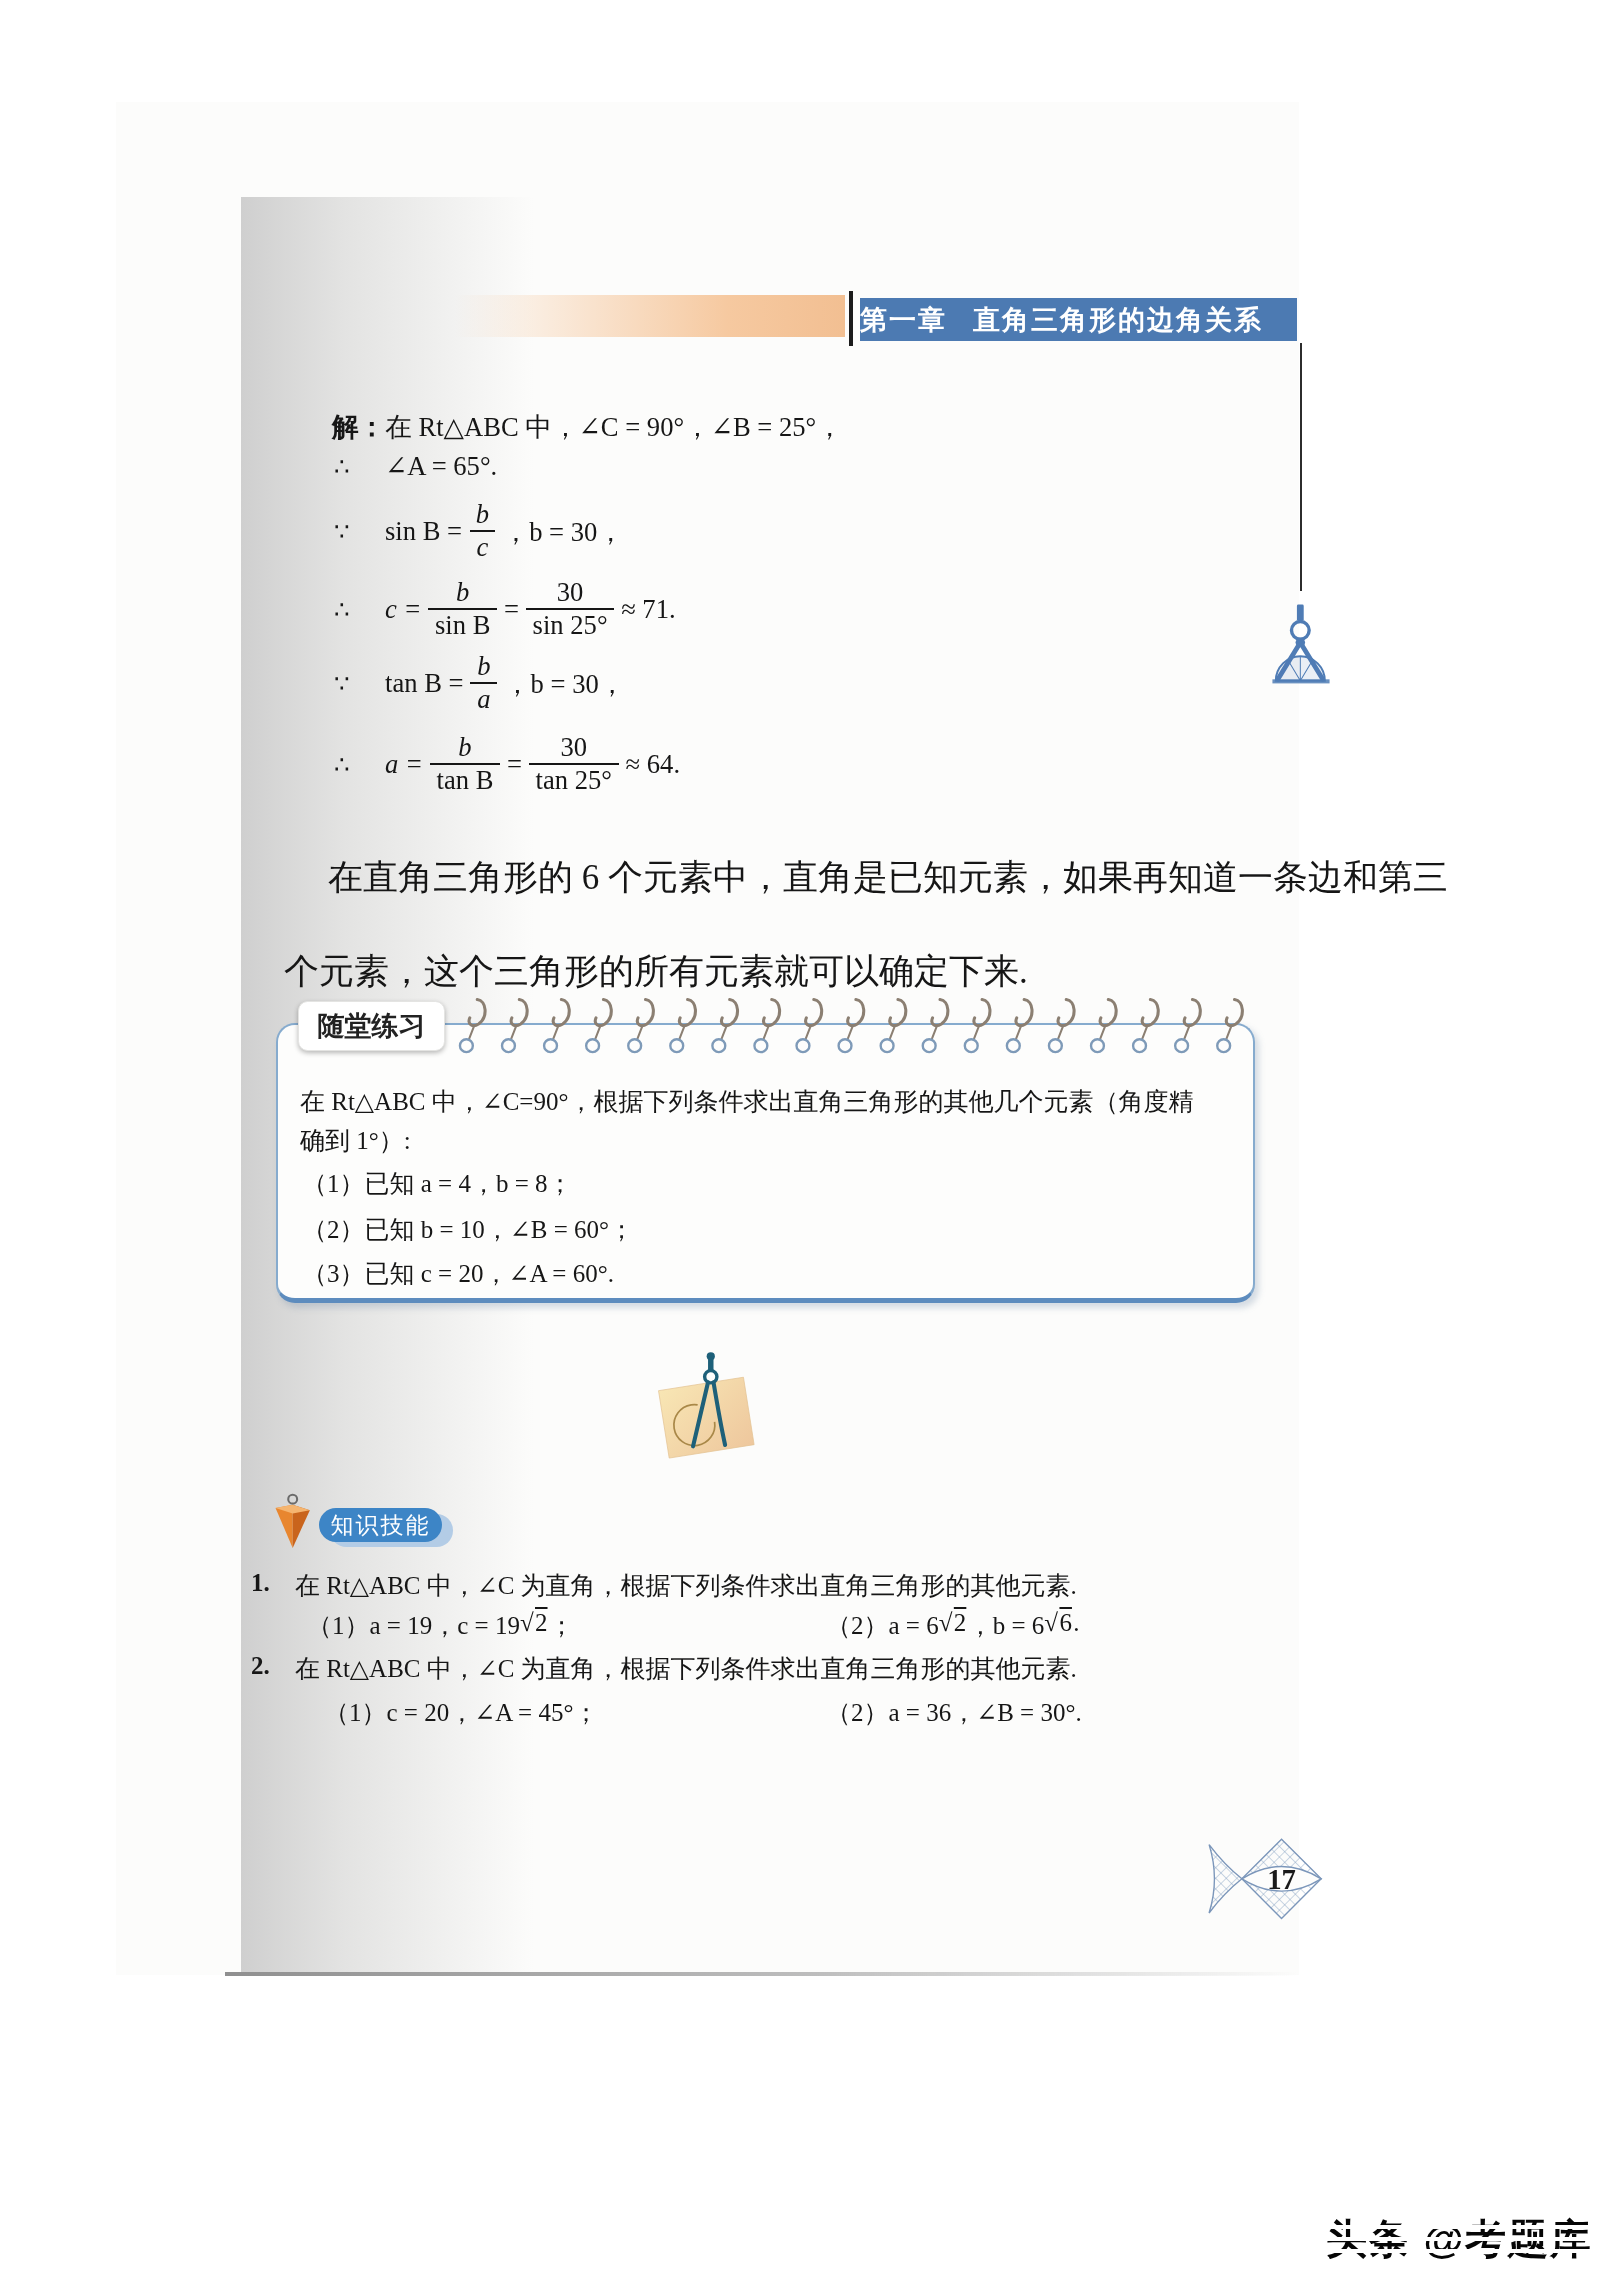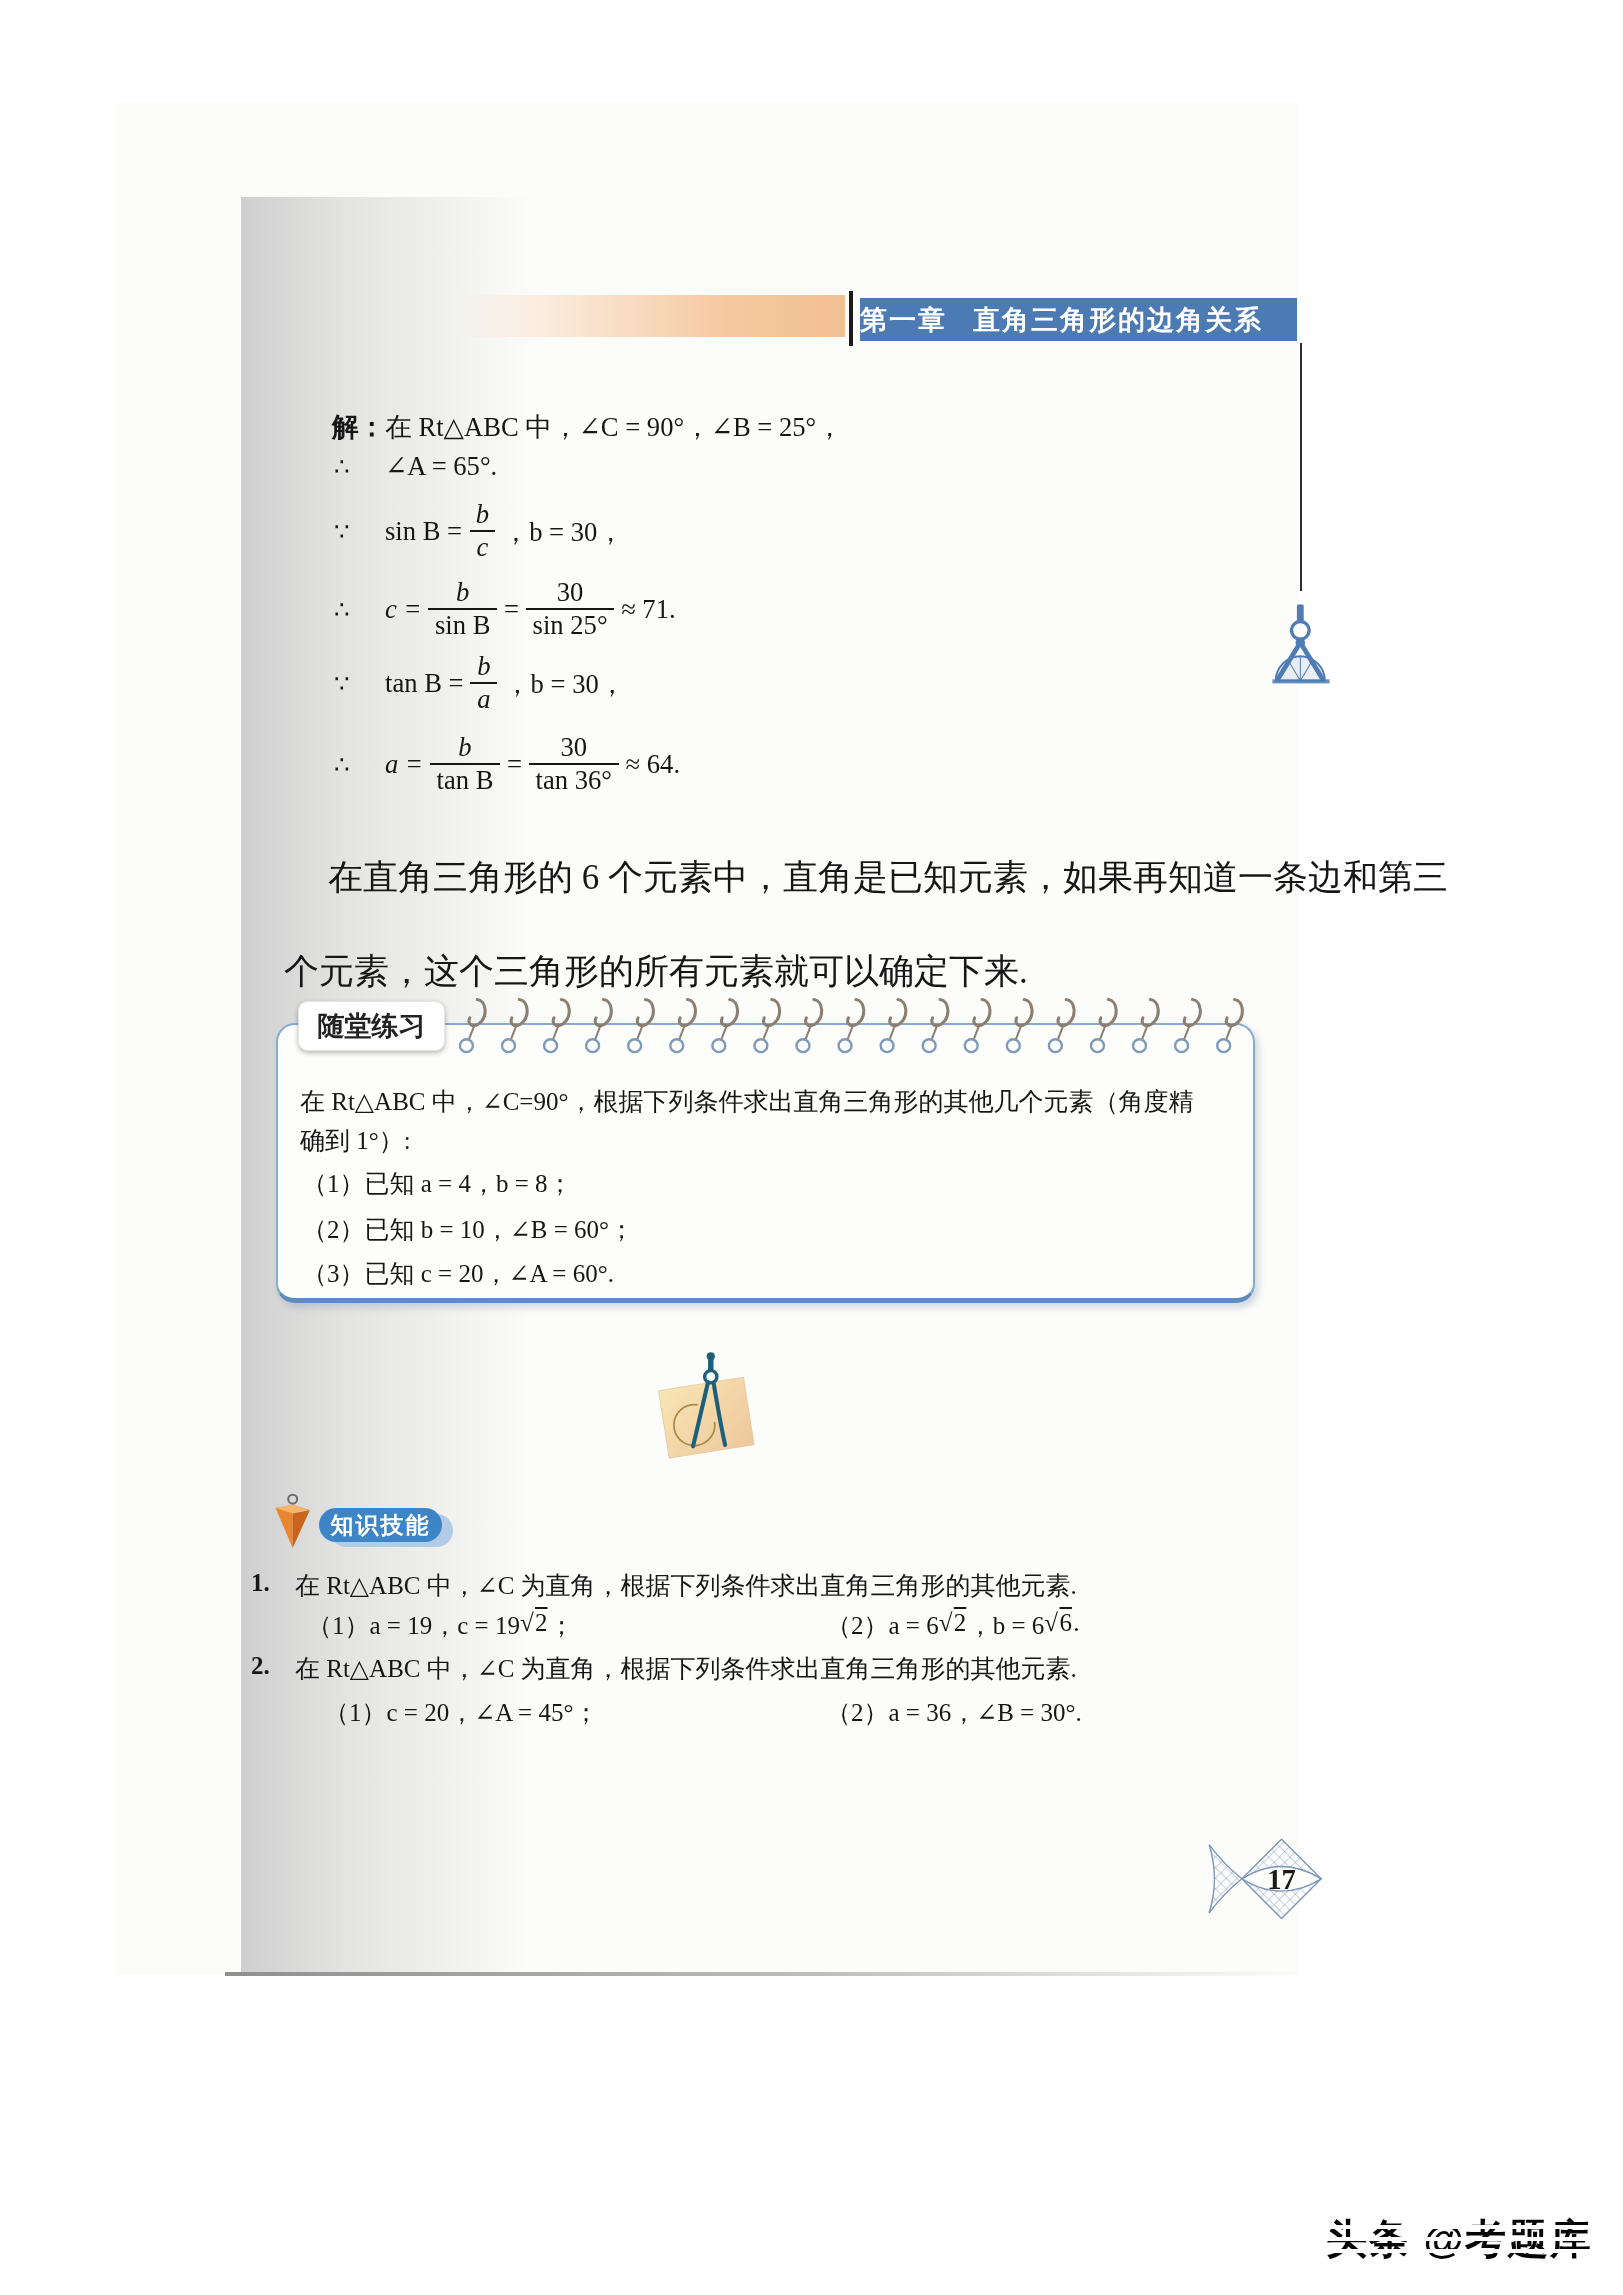--- a/index.html
+++ b/index.html
@@ -50,21 +50,21 @@
         background:linear-gradient(#6d98c7,#7ea6d0);display:flex;align-items:center;
         padding-left:133px;box-sizing:border-box;color:#fff;
         font-family:"Liberation Sans","DejaVu Sans",sans-serif;}
   .badge .zt{font-size:27px;font-weight:bold;}
   .badge .num{font-size:42px;margin-left:11px;margin-top:-2.7px;}
   
   .skills-shadow{position:absolute;left:330px;top:1514px;width:123px;height:33px;border-radius:16.4px;
         background:#b3cce6;}
   .skills-pill{position:absolute;left:319px;top:1508px;width:123px;height:34px;border-radius:17px;
         background:#3d85c6;color:#fff;display:flex;align-items:center;justify-content:center;
-        font-family:"Liberation Sans","DejaVu Sans",sans-serif;font-weight:bold;font-size:23px;
+        font-family:"Liberation Sans","DejaVu Sans",sans-serif;font-weight:normal;font-size:23px;
         letter-spacing:2px;}
   
   .prow{position:absolute;display:flex;white-space:nowrap;color:#161616;font-size:25px;}
   .pno{display:inline-block;width:44px;font-weight:bold;}
   .rad{text-decoration:overline;padding:0 1.4px;}
   
   .watermark{position:absolute;left:1326px;top:2212px;font-family:"Liberation Sans","DejaVu Sans",sans-serif;
         font-weight:900;font-size:41px;color:#060606;letter-spacing:1.4px;white-space:nowrap;}
   .wm-stripe{position:absolute;left:1324px;width:295px;height:4.1px;background:#ffffff;}
 </style>
@@ -146,21 +146,21 @@
   <div class="mrow" style="left:334px;top:721px;height:87px;">
     <span class="sym">∴</span>
     <span class="it">a =</span>
     <span class="frac">
       <span class="n it">b</span>
       <span class="d">tan B</span>
     </span>
     <span>=</span>
     <span class="frac">
       <span class="n">30</span>
-      <span class="d">tan 36°</span>
+      <span class="d">tan 25°</span>
     </span>
     <span>≈ 64.</span>
   </div>
 
   <div class="txt para" style="left:328px;top:854px;">在直角三角形的 6 个元素中，直角是已知元素，如果再知道一条边和第三</div>
   <div class="txt para" style="left:284px;top:901px;margin-top:47px;">个元素，这个三角形的所有元素就可以确定下来.</div>
 
   <div class="practice-box"></div>
   <div class="practice-label">随堂练习</div>
 

